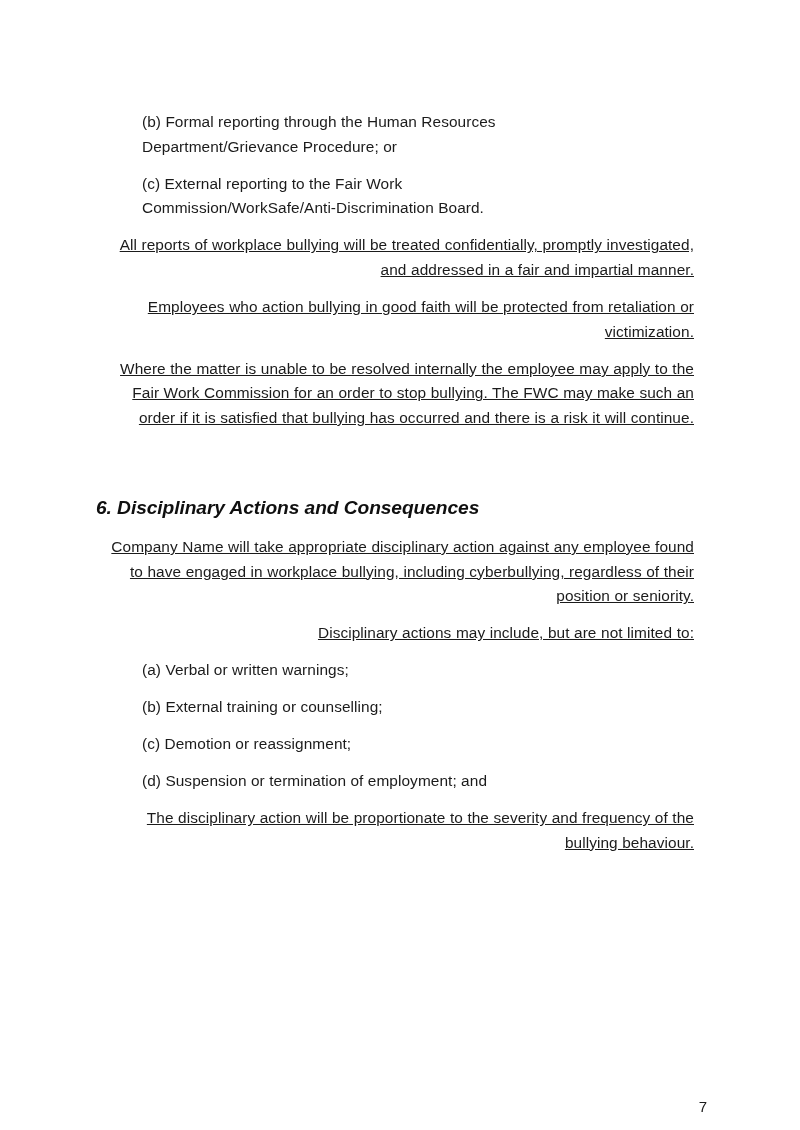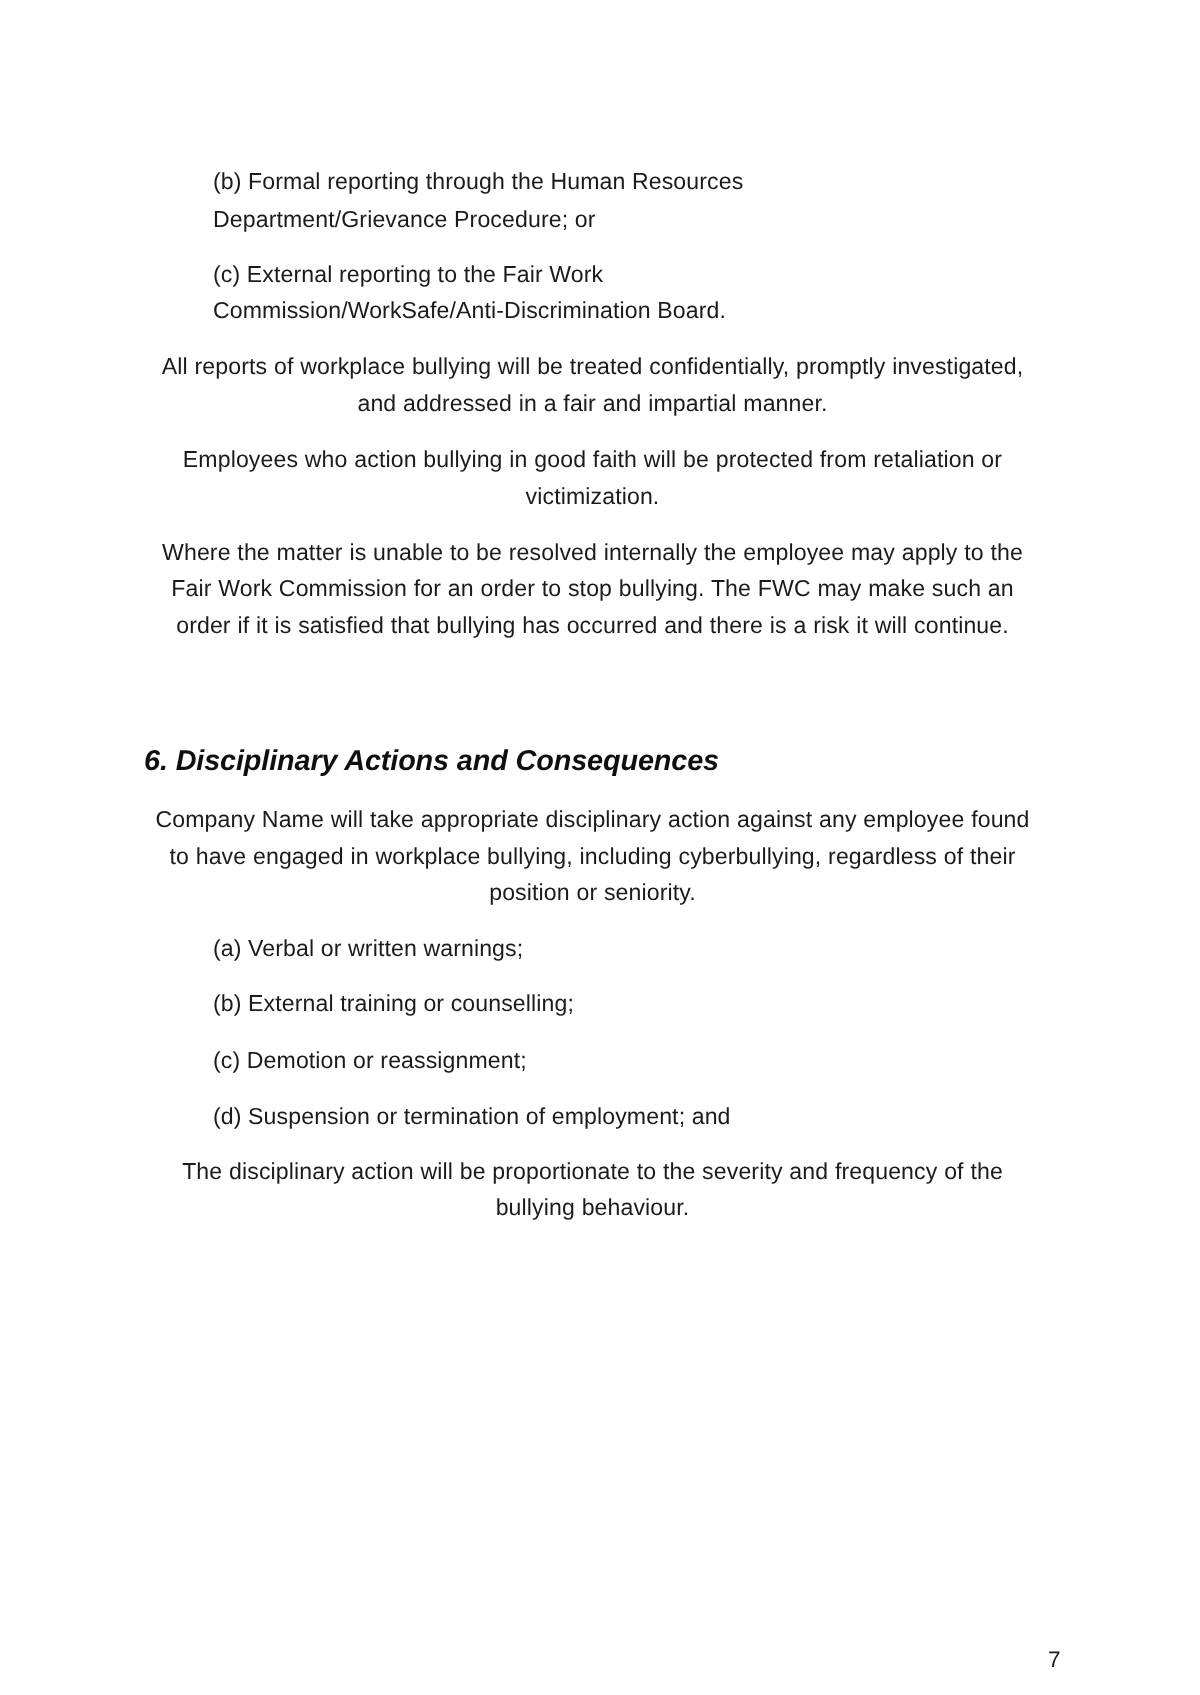--- a/index.html
+++ b/index.html
@@ -32,22 +32,23 @@
     margin-top: 16px;
   }
 
   
   .para {
     font-size: 15.4px;
     line-height: 24.6px;
     color: #1b1b1b;
     margin: 0 0 12.5px 0;
     letter-spacing: 0.005em;
-    text-align: center;
+    text-align: right;
     word-spacing: 0.01em;
+    text-decoration: underline;
   }
 
   
   .subitem {
     font-size: 15.4px;
     line-height: 24.6px;
     color: #1b1b1b;
     margin: 0 0 12.5px 0;
     padding-left: 46px;
     letter-spacing: 0.005em;
@@ -103,20 +104,21 @@
     <p class="para">Employees who action bullying in good faith will be protected from retaliation or victimization.</p>
 
     <p class="para">Where the matter is unable to be resolved internally the employee may apply to the Fair Work Commission for an order to stop bullying. The FWC may make such an order if it is satisfied that bullying has occurred and there is a risk it will continue.</p>
 
     <div class="spacer-large"></div>
 
     <h2 class="section-heading">6. Disciplinary Actions and Consequences</h2>
 
     <p class="para">Company Name will take appropriate disciplinary action against any employee found to have engaged in workplace bullying, including cyberbullying, regardless of their position or seniority.</p>
 
+    <p class="para tight">Disciplinary actions may include, but are not limited to:</p>
 
     <p class="subitem">(a) Verbal or written warnings;</p>
 
     <p class="subitem">(b) External training or counselling;</p>
 
     <p class="subitem">(c) Demotion or reassignment;</p>
 
     <p class="subitem">(d) Suspension or termination of employment; and</p>
 
 

